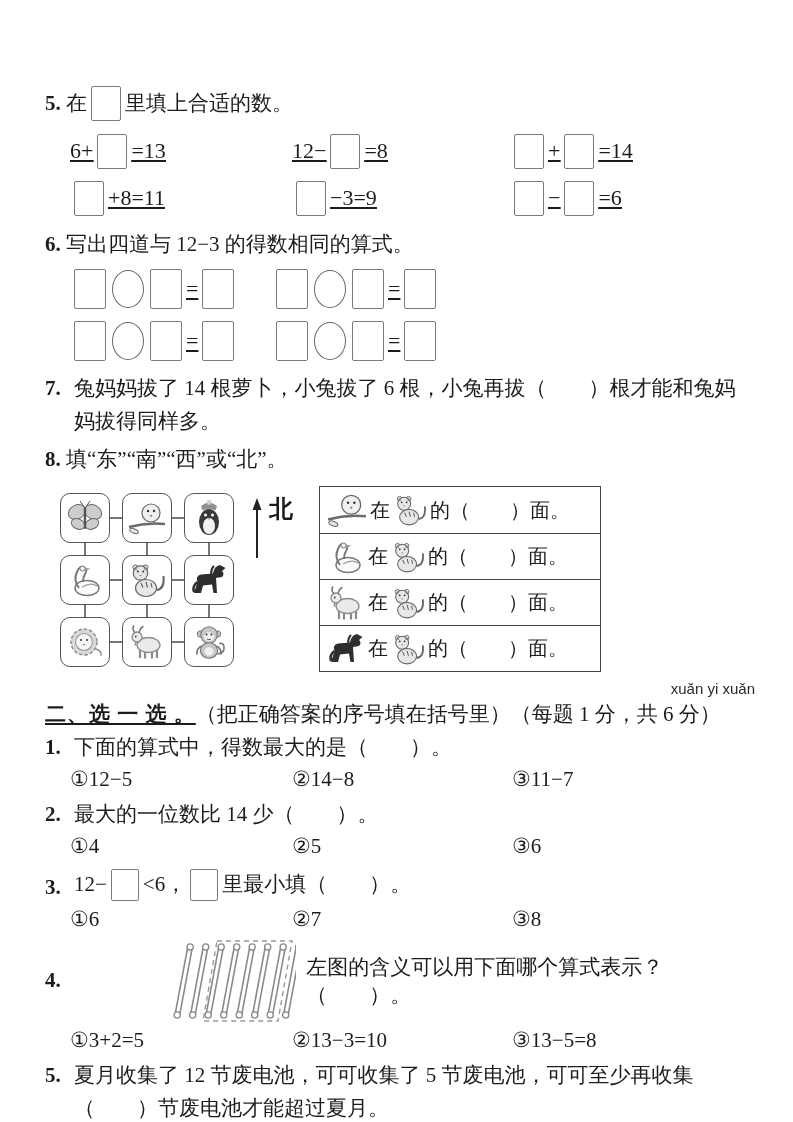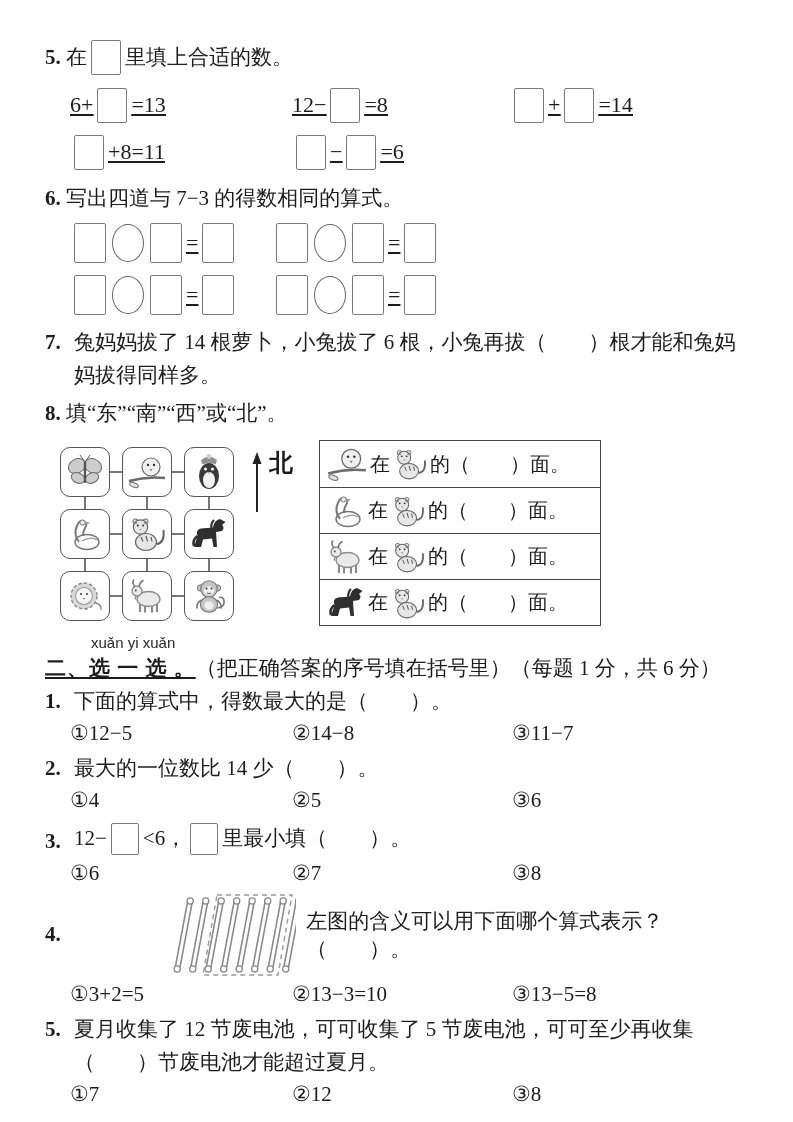--- a/index.html
+++ b/index.html
@@ -1,17 +1,17 @@
 <!DOCTYPE html>
 <html><head>
 <meta charset="utf-8">
 <style>
   html,body{margin:0;padding:0;background:#fff;}
   .page{position:relative;width:793px;height:1122px;background:#fff;box-sizing:border-box;
-        padding:40px 38px 0 45px;color:#1c1c1c;
+        padding:86px 38px 0 45px;color:#1c1c1c;
         font-family:"Liberation Serif","DejaVu Serif",serif;overflow:hidden;}
   .qnum{font-weight:bold;}
   .qhead{font-size:21px;line-height:34px;}
   .qline{position:relative;padding-left:29px;font-size:21px;line-height:33px;}
   .qline .qnum{position:absolute;left:0;top:0;}
   
   .box{display:inline-block;width:28px;height:33px;border:1.3px solid #7a7a7a;border-radius:2px;
        vertical-align:middle;margin:0 4px 3px 4px;background:#fff;}
   .circ{display:inline-block;width:29px;height:35px;border:1.3px solid #666;border-radius:50%;
         vertical-align:middle;margin:0 3px 3px 3px;background:#fff;}
@@ -33,21 +33,21 @@
   .lnk.h{width:12px;height:2px;}
   .lnk.v{width:2px;height:12px;}
   .north{display:flex;align-items:flex-start;margin:16px 0 0 14px;}
   .northlabel{font-size:24px;font-weight:bold;line-height:26px;margin-left:3px;}
   .sbox{margin-left:26px;margin-top:6px;width:280px;border:1.6px solid #444;}
   .srow{height:46px;display:flex;align-items:center;padding:0 6px;font-size:20px;box-sizing:border-box;}
   .srow + .srow{border-top:1.2px solid #444;}
   .srow .txt{margin:0 2px;}
   
   .pinyin{font-family:"Liberation Sans","DejaVu Sans",sans-serif;font-size:15px;color:#2a2a2a;
-          margin:2px 0 0 46px;line-height:17px;}
+          margin:2px 0 0 46px;line-height:17px;text-align:right;}
   .s2head{font-size:21px;line-height:34px;}
   .s2head .main{font-weight:bold;letter-spacing:1px;text-decoration:underline;}
   .opts{display:grid;grid-template-columns:222px 220px auto;padding-left:25px;
         font-size:21px;line-height:31px;margin-bottom:3px;}
   .q4row{display:flex;align-items:center;gap:10px;font-size:21px;margin:4px 0 2px 0;}
   .q4row .qnum{align-self:center;}
   .ani{display:block;}
   .hidden-defs{position:absolute;width:0;height:0;overflow:hidden;}
 </style>
 </head>
@@ -146,26 +146,27 @@
 
 <div class="page">
 
   <section>
     <div class="qhead"><span class="qnum">5.</span> <span class="eqtext">在<span class="box"></span>里填上合适的数。</span></div>
     <div class="q5grid eq">
       <span class="eq">6+<span class="box"></span>=13</span>
       <span class="eq">12−<span class="box"></span>=8</span>
       <span class="eq"><span class="box"></span>+<span class="box"></span>=14</span>
       <span class="eq"><span class="box"></span>+8=11</span>
+      <span class="eq"><span class="box"></span>−3=9</span>
       <span class="eq"><span class="box"></span>−<span class="box"></span>=6</span>
     </div>
   </section>
 
   <section>
-    <div class="qhead"><span class="qnum">6.</span> <span>写出四道与 7−3 的得数相同的算式。</span></div>
+    <div class="qhead"><span class="qnum">6.</span> <span>写出四道与 12−3 的得数相同的算式。</span></div>
     <div class="q6grid">
       <span class="eq"><span class="box"></span><span class="circ"></span><span class="box"></span>=<span class="box"></span></span>
       <span class="eq"><span class="box"></span><span class="circ"></span><span class="box"></span>=<span class="box"></span></span>
       <span class="eq"><span class="box"></span><span class="circ"></span><span class="box"></span>=<span class="box"></span></span>
       <span class="eq"><span class="box"></span><span class="circ"></span><span class="box"></span>=<span class="box"></span></span>
     </div>
   </section>
 
   <section class="qline" style="margin-bottom:4px;">
     <span class="qnum">7.</span>

